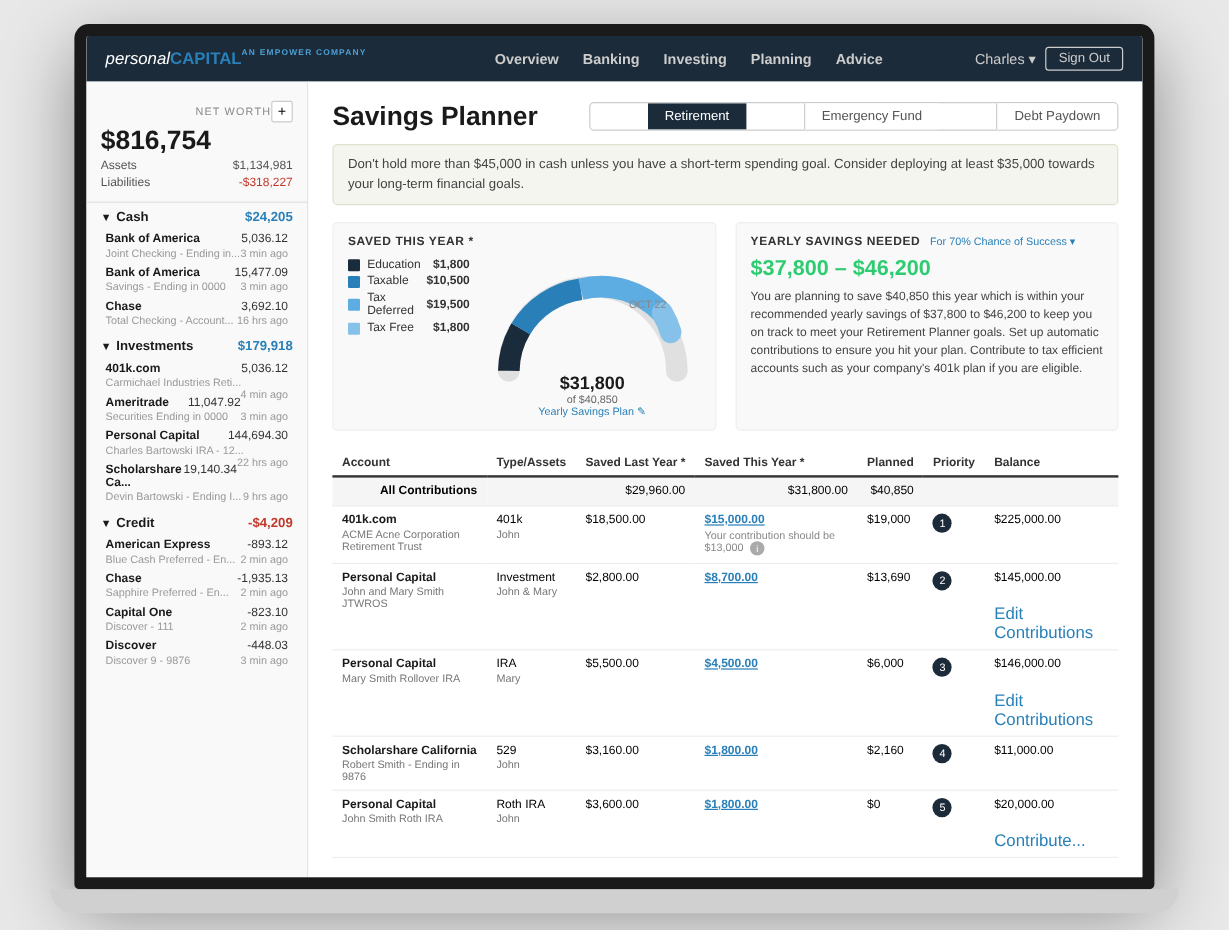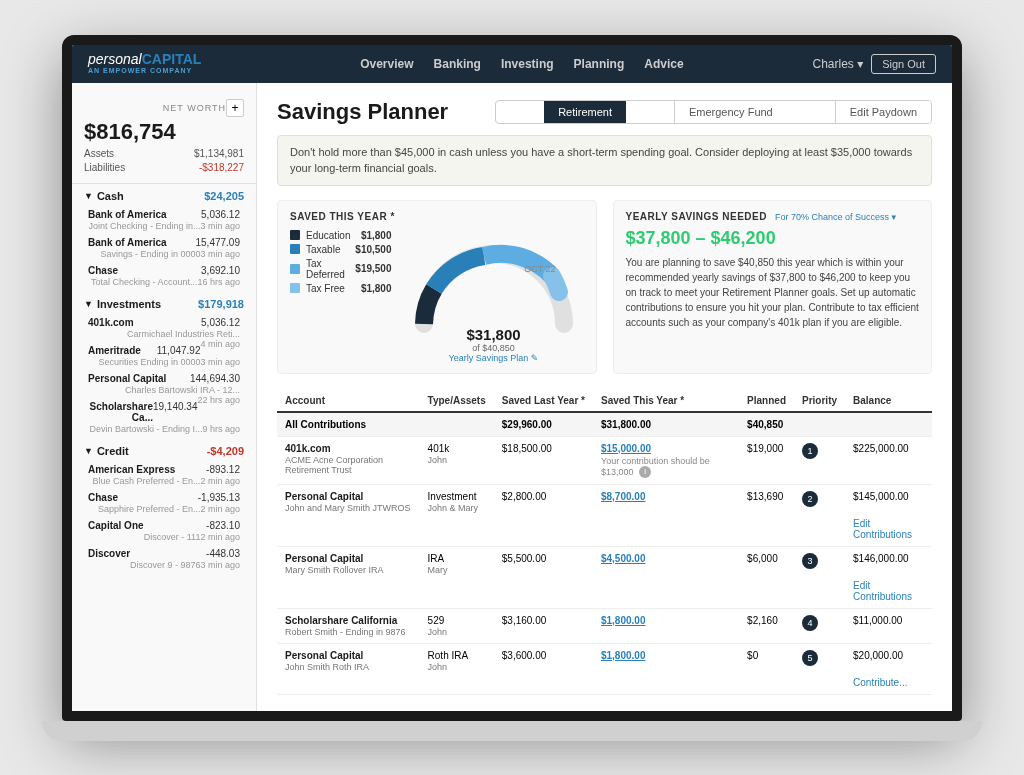--- a/index.html
+++ b/index.html
@@ -40,21 +40,21 @@
       align-items: center;
       padding: 0 16px;
       height: 38px;
     }
     .nav-logo {
       color: #fff;
       font-size: 13px;
       font-weight: bold;
       margin-right: 30px;
       display: flex;
-      flex-direction: column;
+      flex-direction: row;
       line-height: 1.1;
       justify-content: flex-end;
     }
     .nav-logo span.pc-main { font-size: 14px; font-weight: bold; }
     .nav-logo span.pc-sub { font-size: 7px; color: #4a9fd4; letter-spacing: 1px; }
     .nav-links {
       display: flex;
       gap: 20px;
       flex: 1;
       justify-content: center;
@@ -158,21 +158,20 @@
       font-weight: bold;
     }
     .sidebar-section-total.cash { color: #2980b9; }
     .sidebar-section-total.investments { color: #2980b9; }
     .sidebar-section-total.credit { color: #c0392b; }
     .sidebar-chevron { font-size: 9px; margin-right: 4px; }
 
     .sidebar-account {
       padding: 3px 4px;
       cursor: pointer;
-      text-align: right;
     }
     .acct-row1 {
       display: flex;
       justify-content: space-between;
     }
     .acct-name { font-size: 10px; font-weight: bold; color: #1a1a1a; }
     .acct-balance { font-size: 10px; color: #333; }
     .acct-sub { font-size: 9px; color: #999; margin-top: 1px; }
 
     
@@ -355,28 +354,29 @@
       font-weight: bold;
       white-space: nowrap;
     }
     .savings-table td {
       padding: 6px 8px;
       border-bottom: 1px solid #eee;
       vertical-align: top;
     }
     .savings-table .subtable-header td {
       background: #f5f5f5;
-      font-weight: bold;
+      font-weight: normal;
       font-size: 10px;
+      text-align: right;
     }
     .acct-main-name { font-weight: bold; color: #1a1a1a; }
     .acct-main-sub { font-size: 9px; color: #777; margin-top: 1px; }
     .amount-current { color: #2980b9; font-weight: bold; text-decoration: underline; cursor: pointer; }
     .note-text { font-size: 9px; color: #888; margin-top: 2px; }
-    .link-text { color: #2980b9; font-size: 10px; cursor: pointer; display: block; margin-top: 16px; }
+    .link-text { color: #2980b9; font-size: 14px; cursor: pointer; display: block; margin-top: 16px; }
     .priority-badge {
       display: inline-block;
       background: #1c2b3a;
       color: #fff;
       border-radius: 50%;
       width: 16px;
       height: 16px;
       text-align: center;
       line-height: 16px;
       font-size: 9px;
@@ -540,21 +540,21 @@
           </div>
         </div>
       </aside>
 
       <main class="content-area">
         <div class="page-header">
           <h1 class="page-title">Savings Planner</h1>
           <div class="tab-group">
             <button class="tab-btn active">Retirement</button>
             <button class="tab-btn">Emergency Fund</button>
-            <button class="tab-btn">Edit Paydown</button>
+            <button class="tab-btn">Debt Paydown</button>
           </div>
         </div>
 
         <div class="info-banner">Don't hold more than $45,000 in cash unless you have a short-term spending goal. Consider deploying at least $35,000 towards your long-term financial goals.</div>
 
         <div class="savings-grid">
 
           <div class="savings-left-panel">
             <div class="panel-title">Saved This Year *</div>
             <div style="display:flex; gap:12px;">

